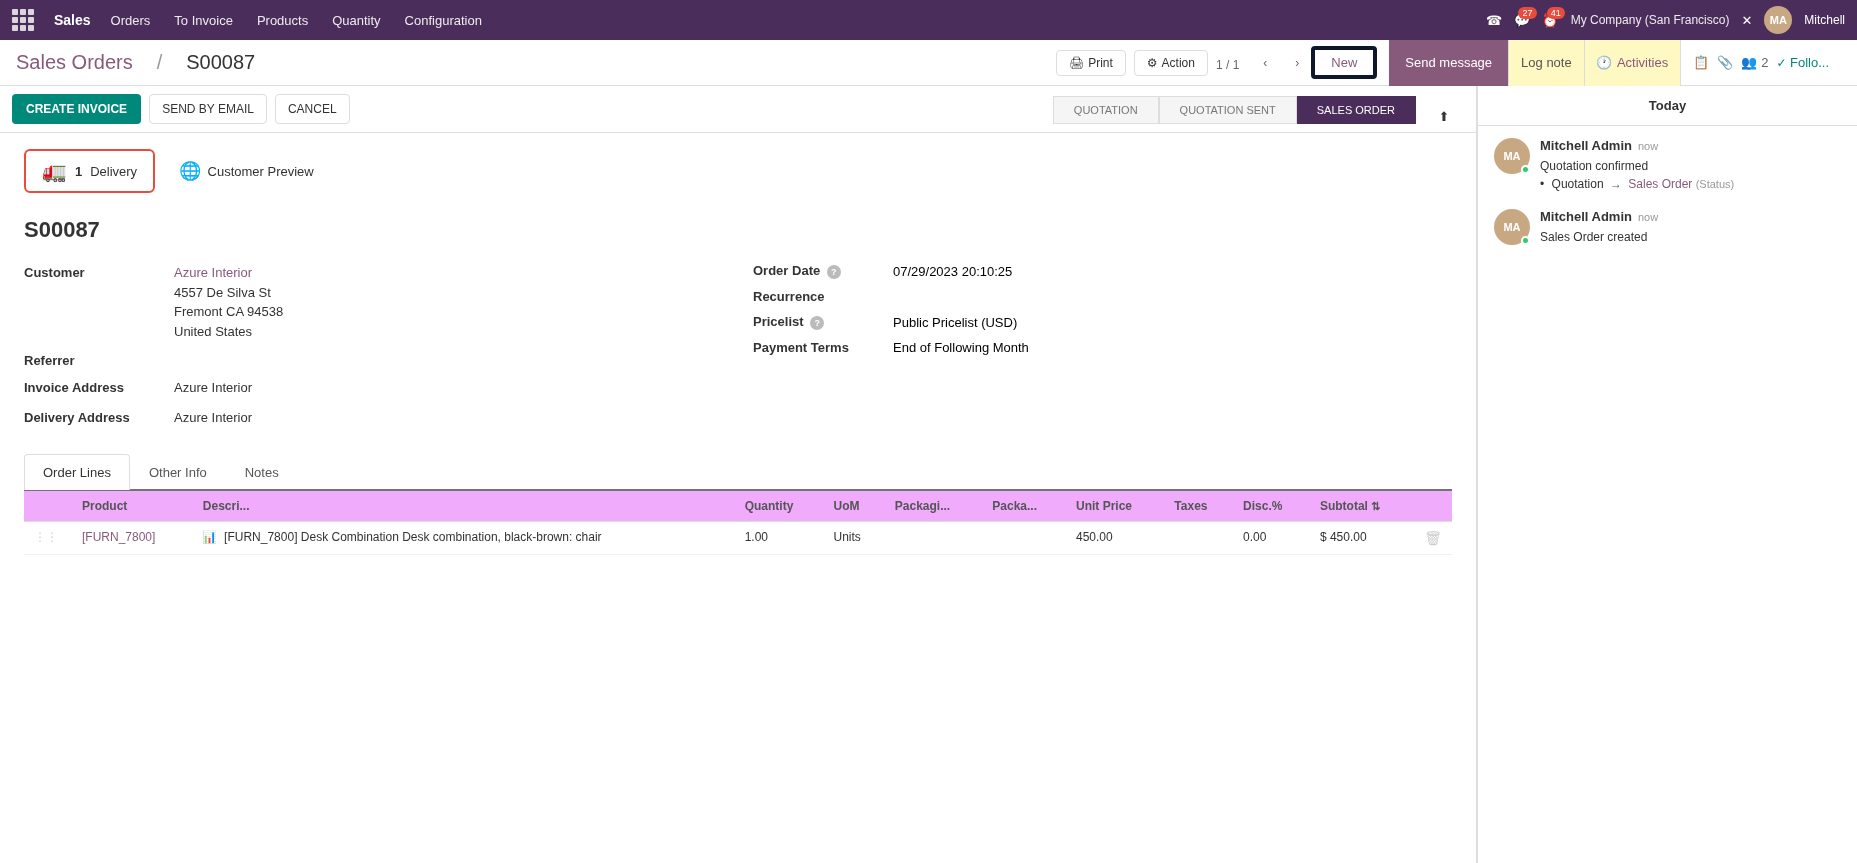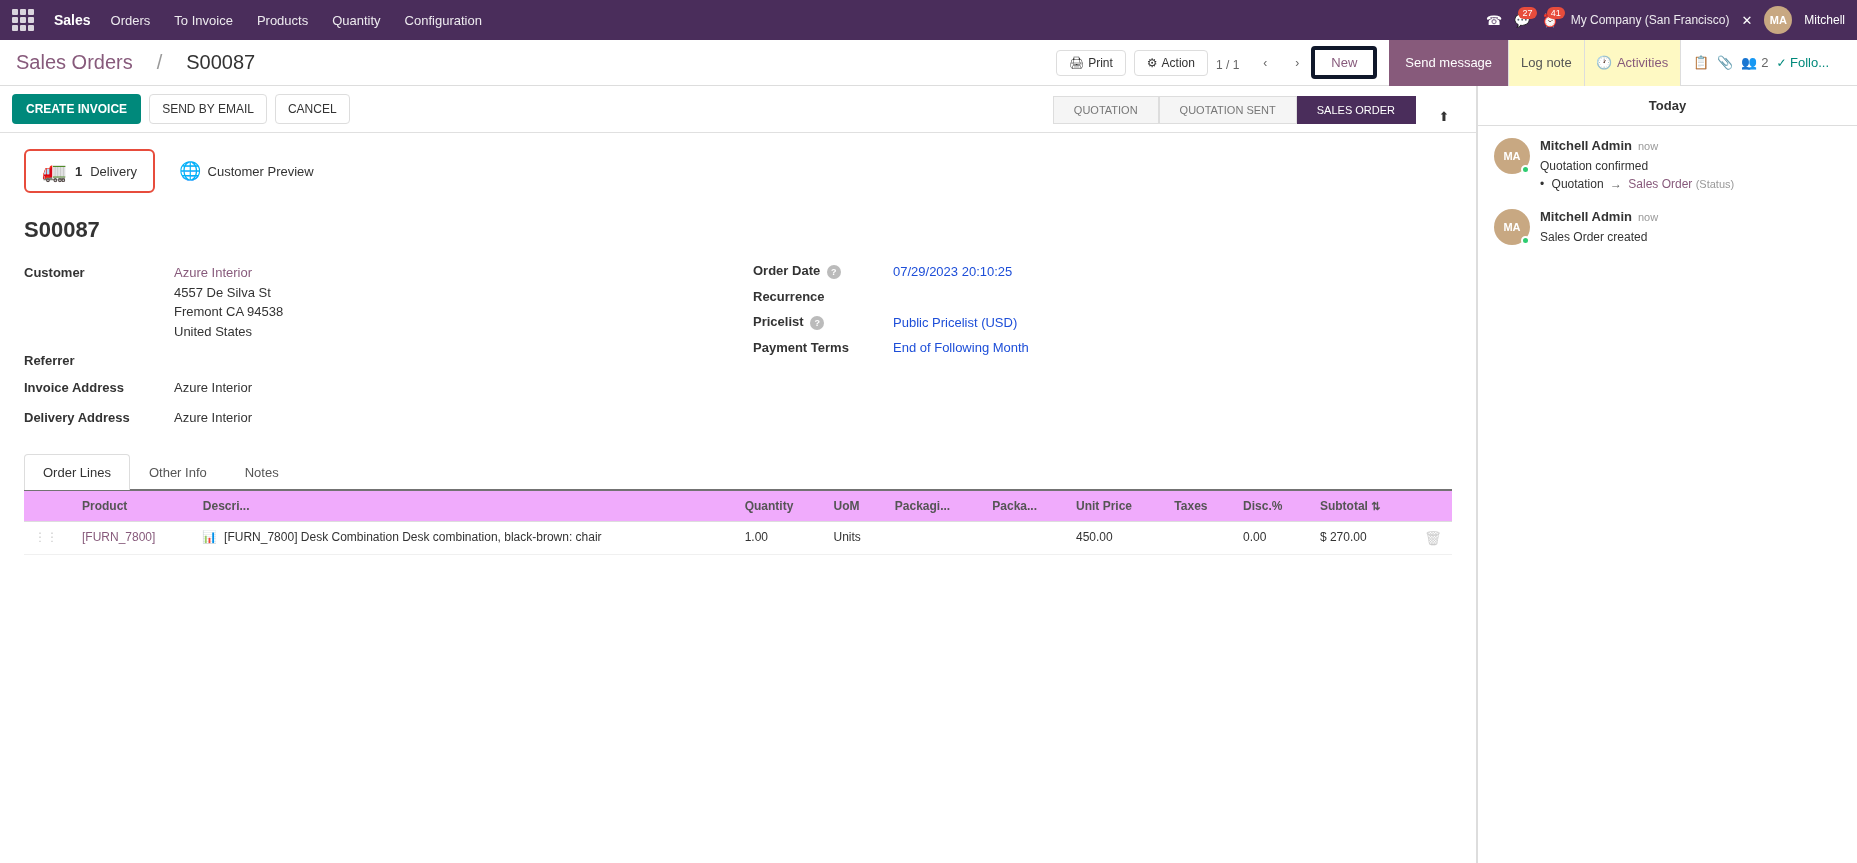--- a/index.html
+++ b/index.html
@@ -294,21 +294,21 @@
       align-items: center;
     }
     .form-label-right {
       width: 140px;
       font-weight: bold;
       color: #333;
       font-size: 13px;
       flex-shrink: 0;
     }
     .form-value-right {
-      color: #1d4ed8;
+      color: #000000;
       font-size: 13px;
     }
     .two-col-form {
       display: flex;
       gap: 30px;
     }
     .left-col { flex: 1; }
     .right-col { flex: 1; }
 
     
@@ -648,21 +648,21 @@
               <span class="forecast-icon">📊</span>
               <span>[FURN_7800] Desk Combination Desk combination, black-brown: chair</span>
             </td>
             <td>1.00</td>
             <td>Units</td>
             <td></td>
             <td></td>
             <td>450.00</td>
             <td></td>
             <td>0.00</td>
-            <td>$ 270.00</td>
+            <td>$ 450.00</td>
             <td>
               <span class="delete-icon">🗑</span>
             </td>
           </tr>
         </tbody>
       </table>
     </div>
   </div>
 
   <div class="right-panel">

